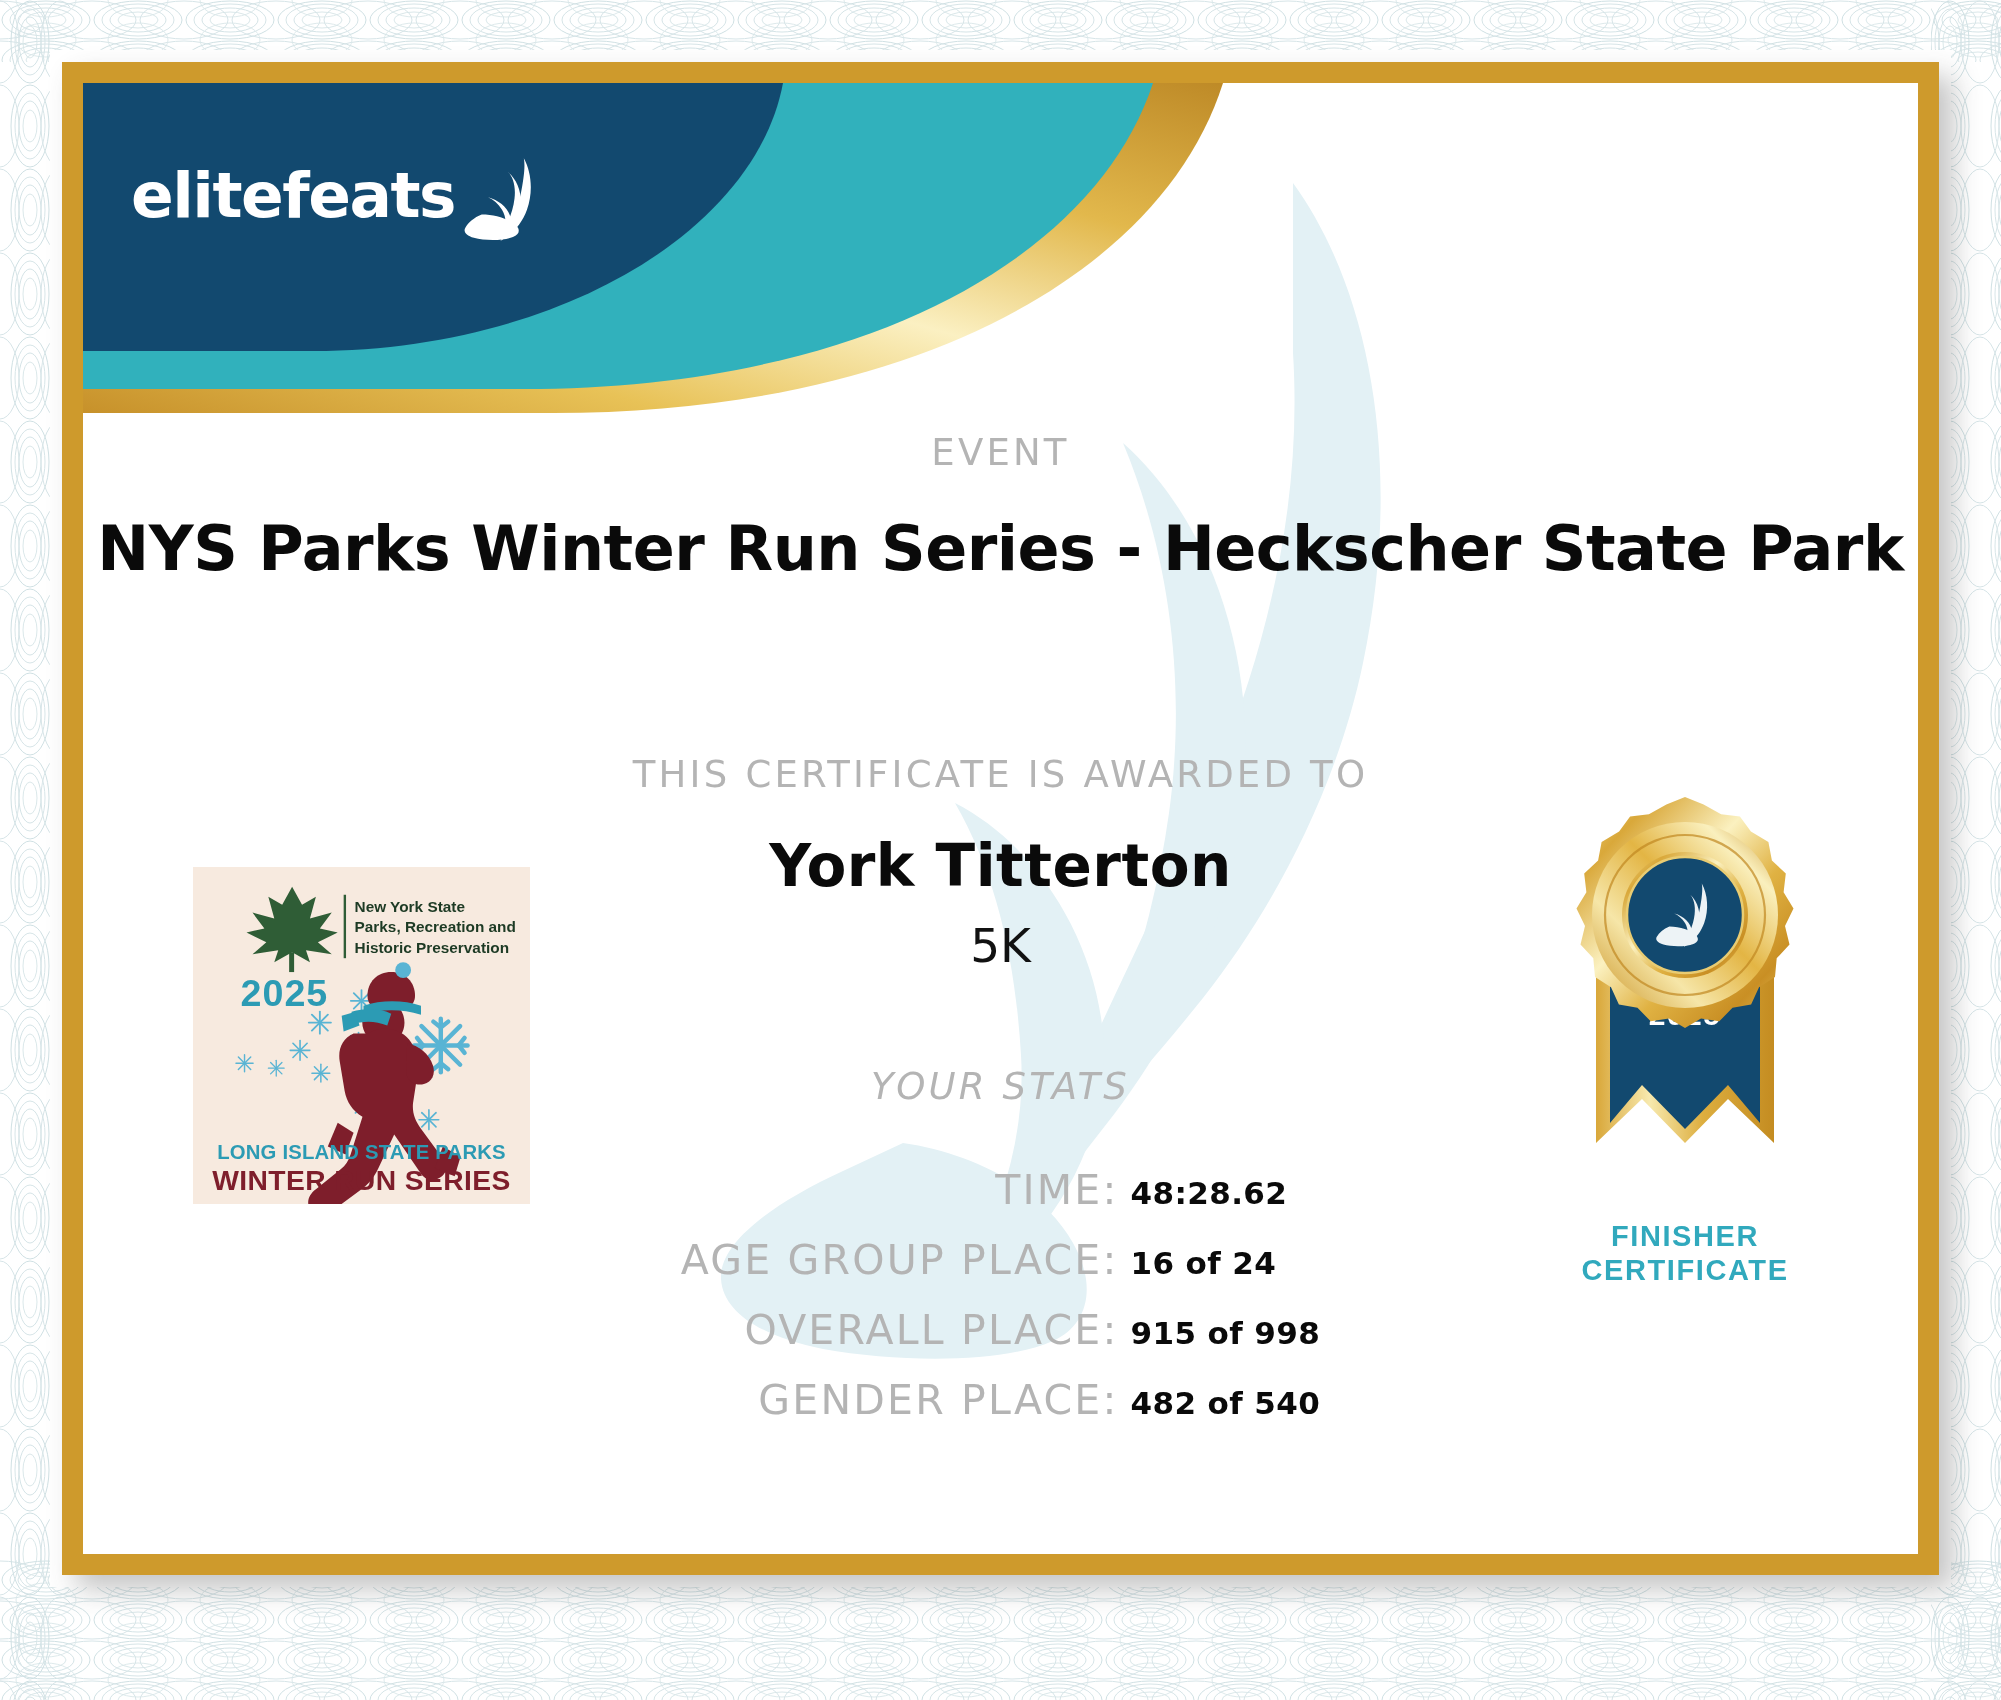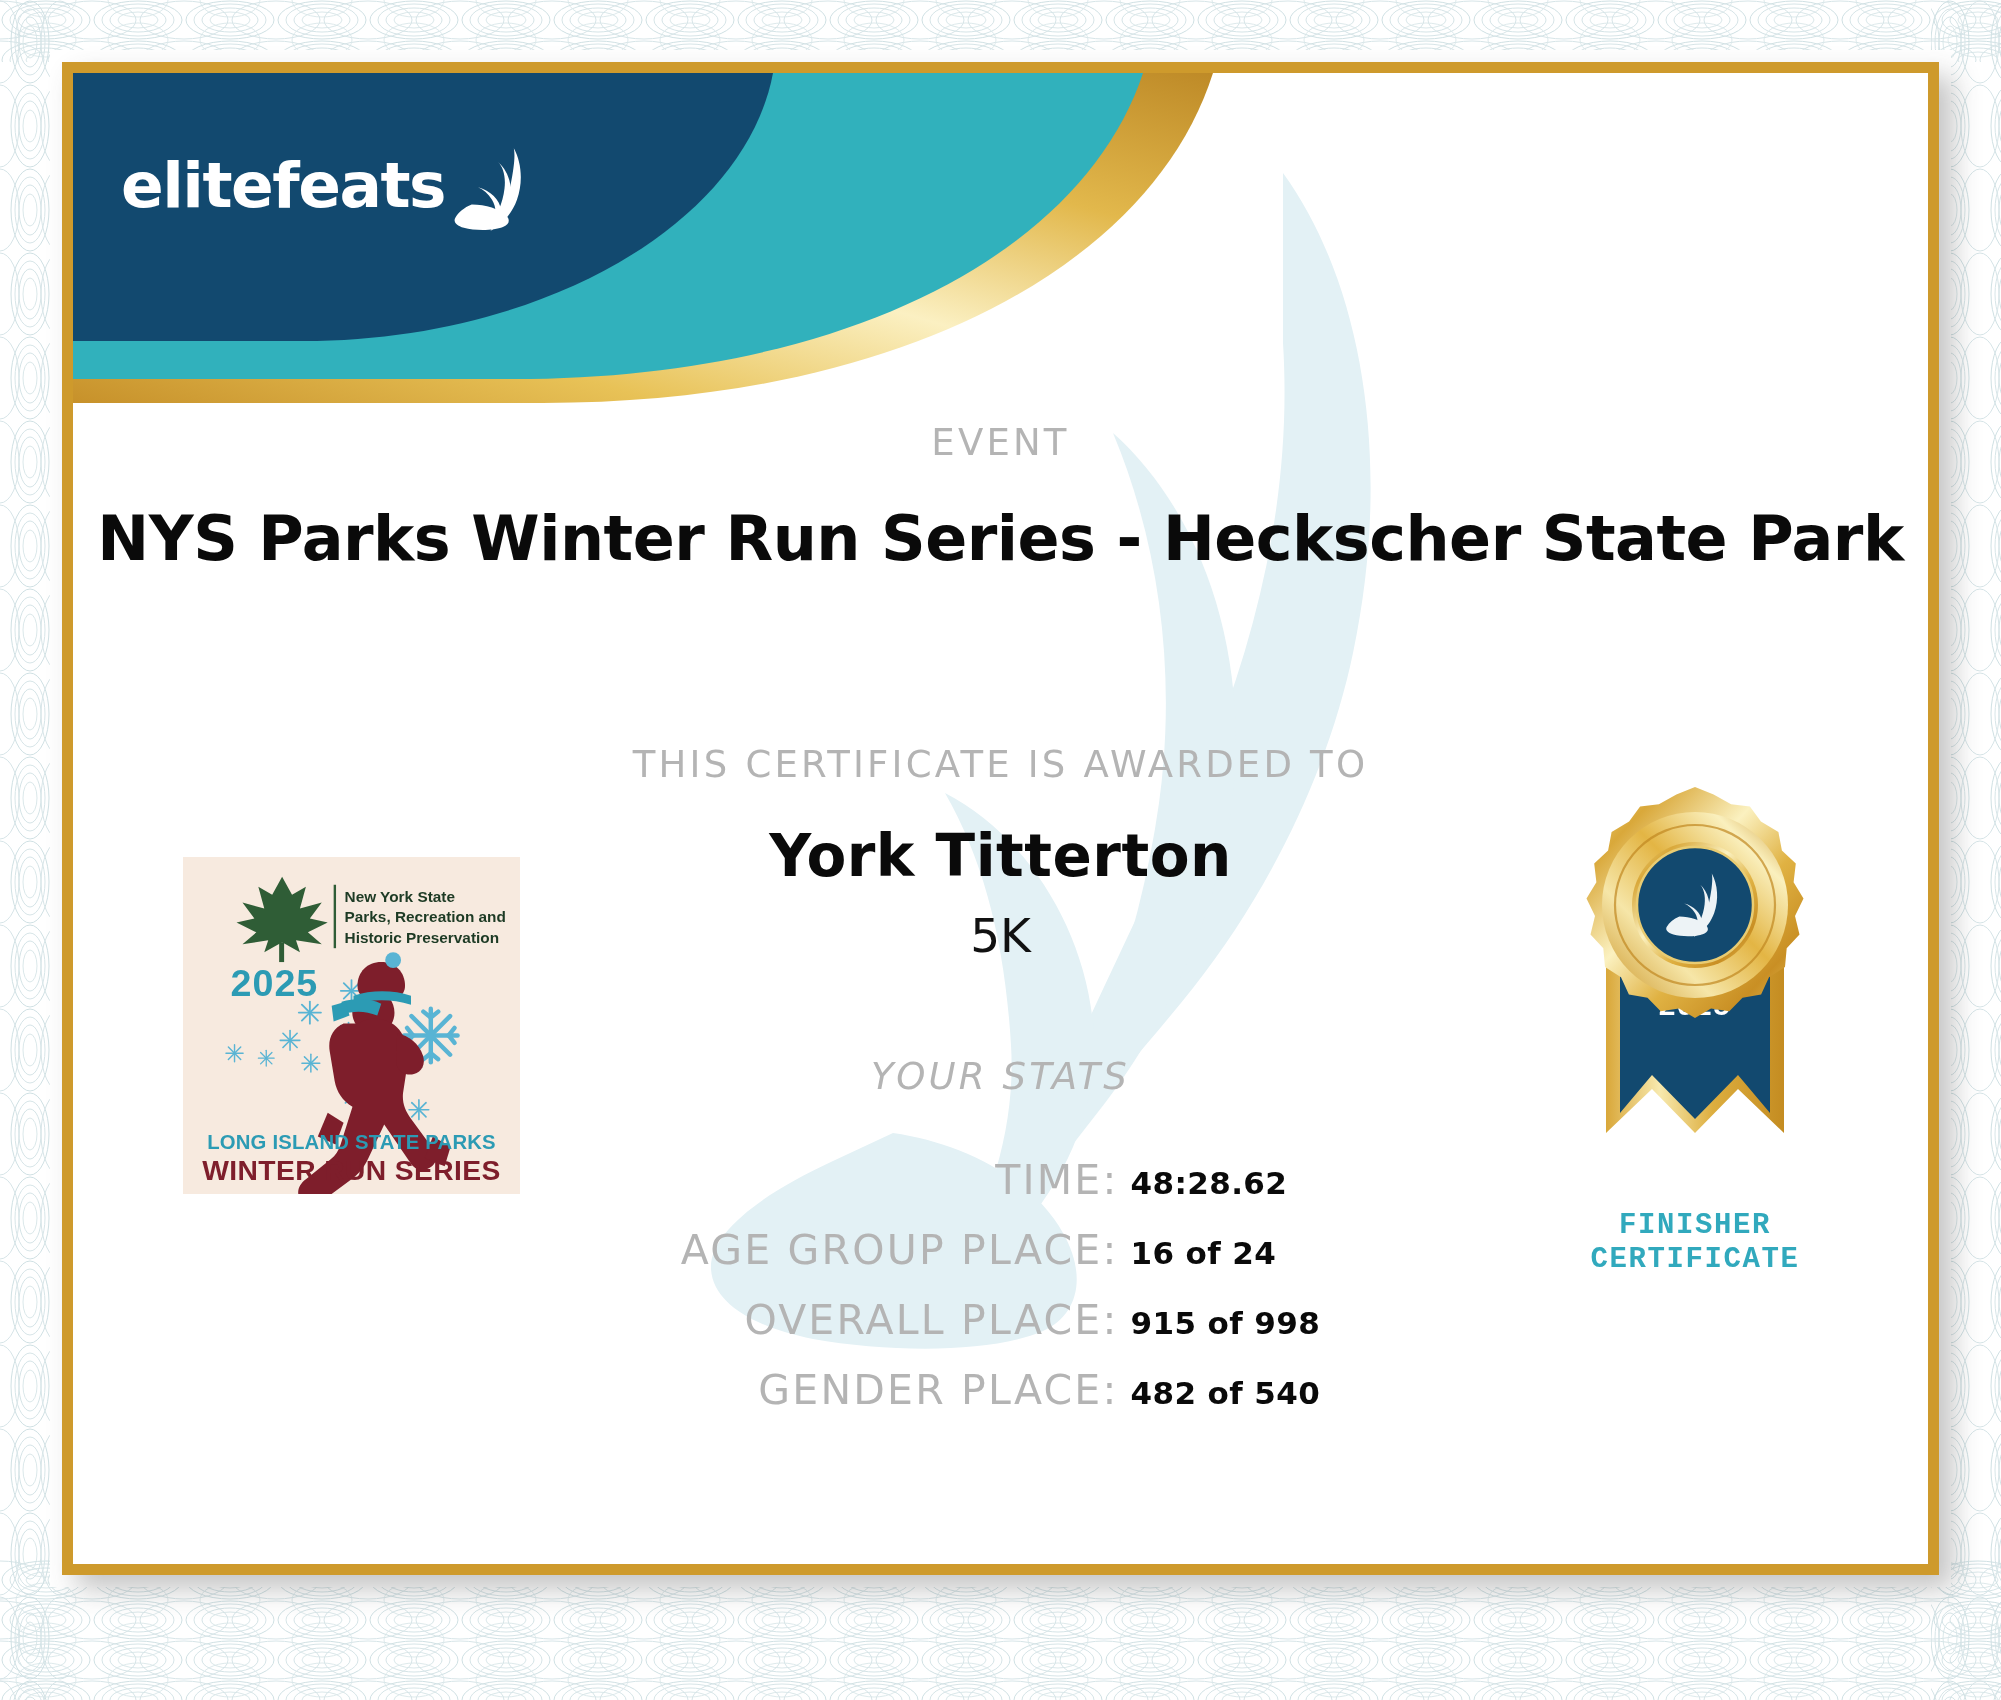--- a/index.html
+++ b/index.html
@@ -31,21 +31,21 @@
   }
 
   
   #frame {
     position: absolute;
     left: 62px;
     top: 62px;
     width: 1877px;
     height: 1513px;
     background: #CE9A2C;
-    padding: 11px;
+    padding: 21px;
     box-sizing: border-box;
     box-shadow: 14px 14px 26px rgba(60,60,60,0.30);
   }
   #sheet {
     position: relative;
     width: 100%;
     height: 100%;
     background: #ffffff;
     overflow: hidden;
   }
@@ -180,21 +180,21 @@
     text-align: center;
   }
   #badge-svg { display: block; width: 310px; height: 420px; }
   #badge-caption {
     margin-top: 6px;
     color: #31A9BD;
     font-size: 29px;
     font-weight: 700;
     letter-spacing: 1.6px;
     line-height: 1.18;
-    font-family: Liberation Mono, monospace;
+    font-family: Liberation Sans, sans-serif;
   }
 </style>
 </head>
 <body>
 
 <div id="page">
 
   <svg id="guilloche" viewBox="0 0 2001 1700" preserveAspectRatio="none" aria-hidden="true">
     <defs>
       <g id="gw">

